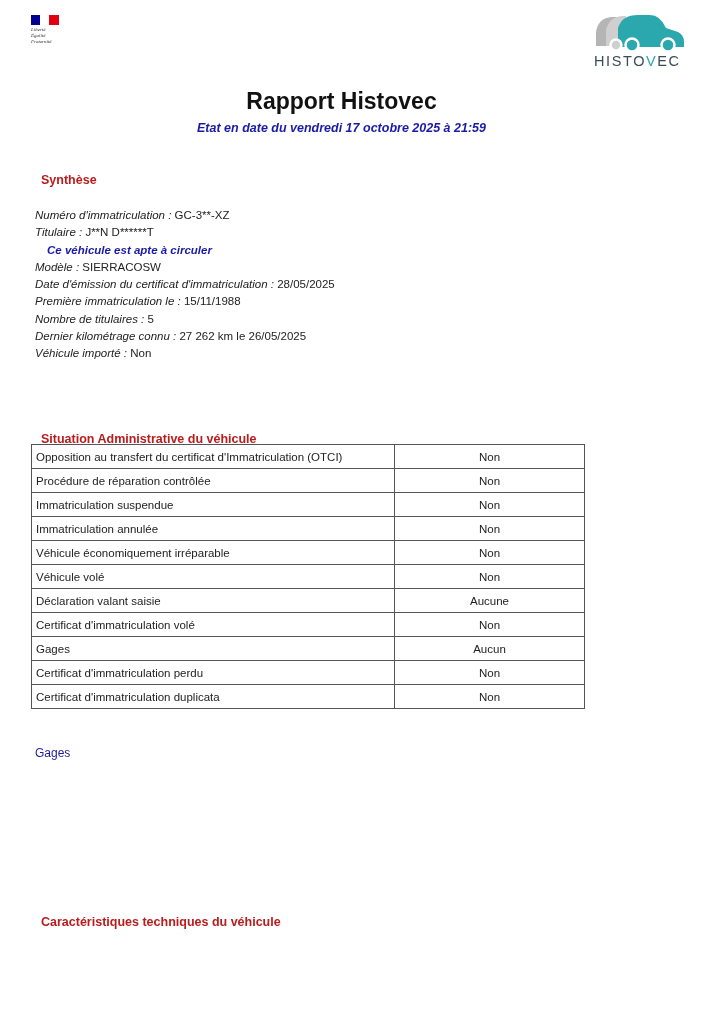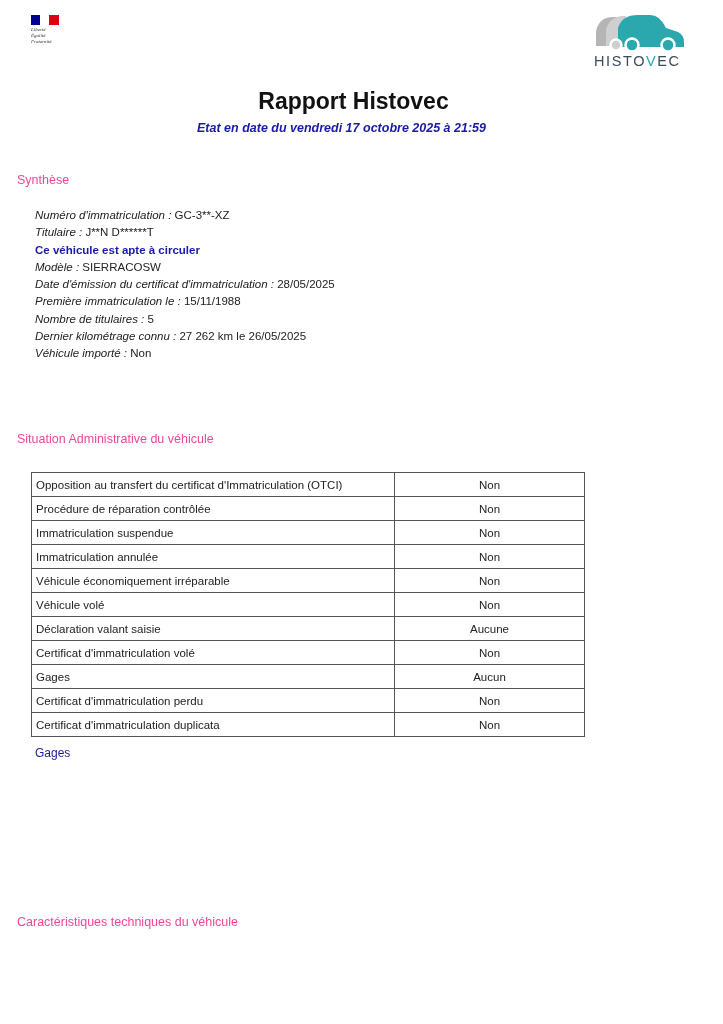--- a/index.html
+++ b/index.html
@@ -9,27 +9,27 @@
   .flag { display: flex; width: 28px; height: 10px; }
   .flag .b { width: 9px; background: #000091; }
   .flag .w { width: 9px; background: #fff; }
   .flag .r { width: 10px; background: #e1000f; }
   .ministry-name { margin-top: 5px; font-weight: bold; font-size: 9.5px; line-height: 10.5px; letter-spacing: 0.1px; color: #111; }
   .motto { margin-top: 2px; font-family: "Liberation Serif", serif; font-style: italic; font-size: 5px; line-height: 6px; color: #333; }
   .histovec-logo { position: absolute; left: 592px; top: 12px; width: 95px; height: 60px; }
   .histovec-logo svg { display: block; }
   .logo-text { position: absolute; left: 2px; top: 41px; font-size: 14.5px; letter-spacing: 1.6px; color: #3d4a5a; }
   .logo-text .accent { color: #2aa8ad; }
-  .title { position: absolute; left: 0; width: 683px; top: 88px; text-align: center; font-weight: bold; font-size: 23px; color: #111; padding-left: 12px; }
+  .title { position: absolute; left: 0; width: 683px; top: 88px; text-align: center; font-weight: bold; font-size: 23px; color: #111; }
   .subtitle { position: absolute; left: 0; width: 683px; top: 121px; text-align: center; font-weight: bold; font-style: italic; font-size: 12.5px; color: #1a1aa8; }
-  .section-title { position: absolute; left: 17px; font-weight: normal; font-size: 12.5px; color: #ec4899; }
+  .section-title { position: absolute; left: 41px; font-weight: bold; font-size: 12.5px; color: #b91c1c; }
   .synth { position: absolute; left: 35px; top: 207px; font-size: 11.5px; line-height: 17.3px; color: #222; }
   .synth .lbl { font-style: italic; }
-  .synth .status { font-weight: bold; color: #1a1aa8; }
-  table.admin { position: absolute; left: 31px; top: 472px; width: 554px; border-collapse: collapse; font-size: 11.5px; color: #222; }
+  .synth .status { font-style: italic; font-weight: bold; color: #1a1aa8; margin-left: 12px; }
+  table.admin { position: absolute; left: 31px; top: 444px; width: 554px; border-collapse: collapse; font-size: 11.5px; color: #222; }
   table.admin td { border: 1px solid #555; height: 23px; padding: 0 4px; }
   table.admin td.v { width: 181px; text-align: center; }
   .gages-link { position: absolute; left: 35px; top: 746px; font-size: 12px; color: #1c1c96; }
 </style>
 </head>
 <body>
 
 <div class="ministry">
   <div class="flag">
       <div class="b"></div>

